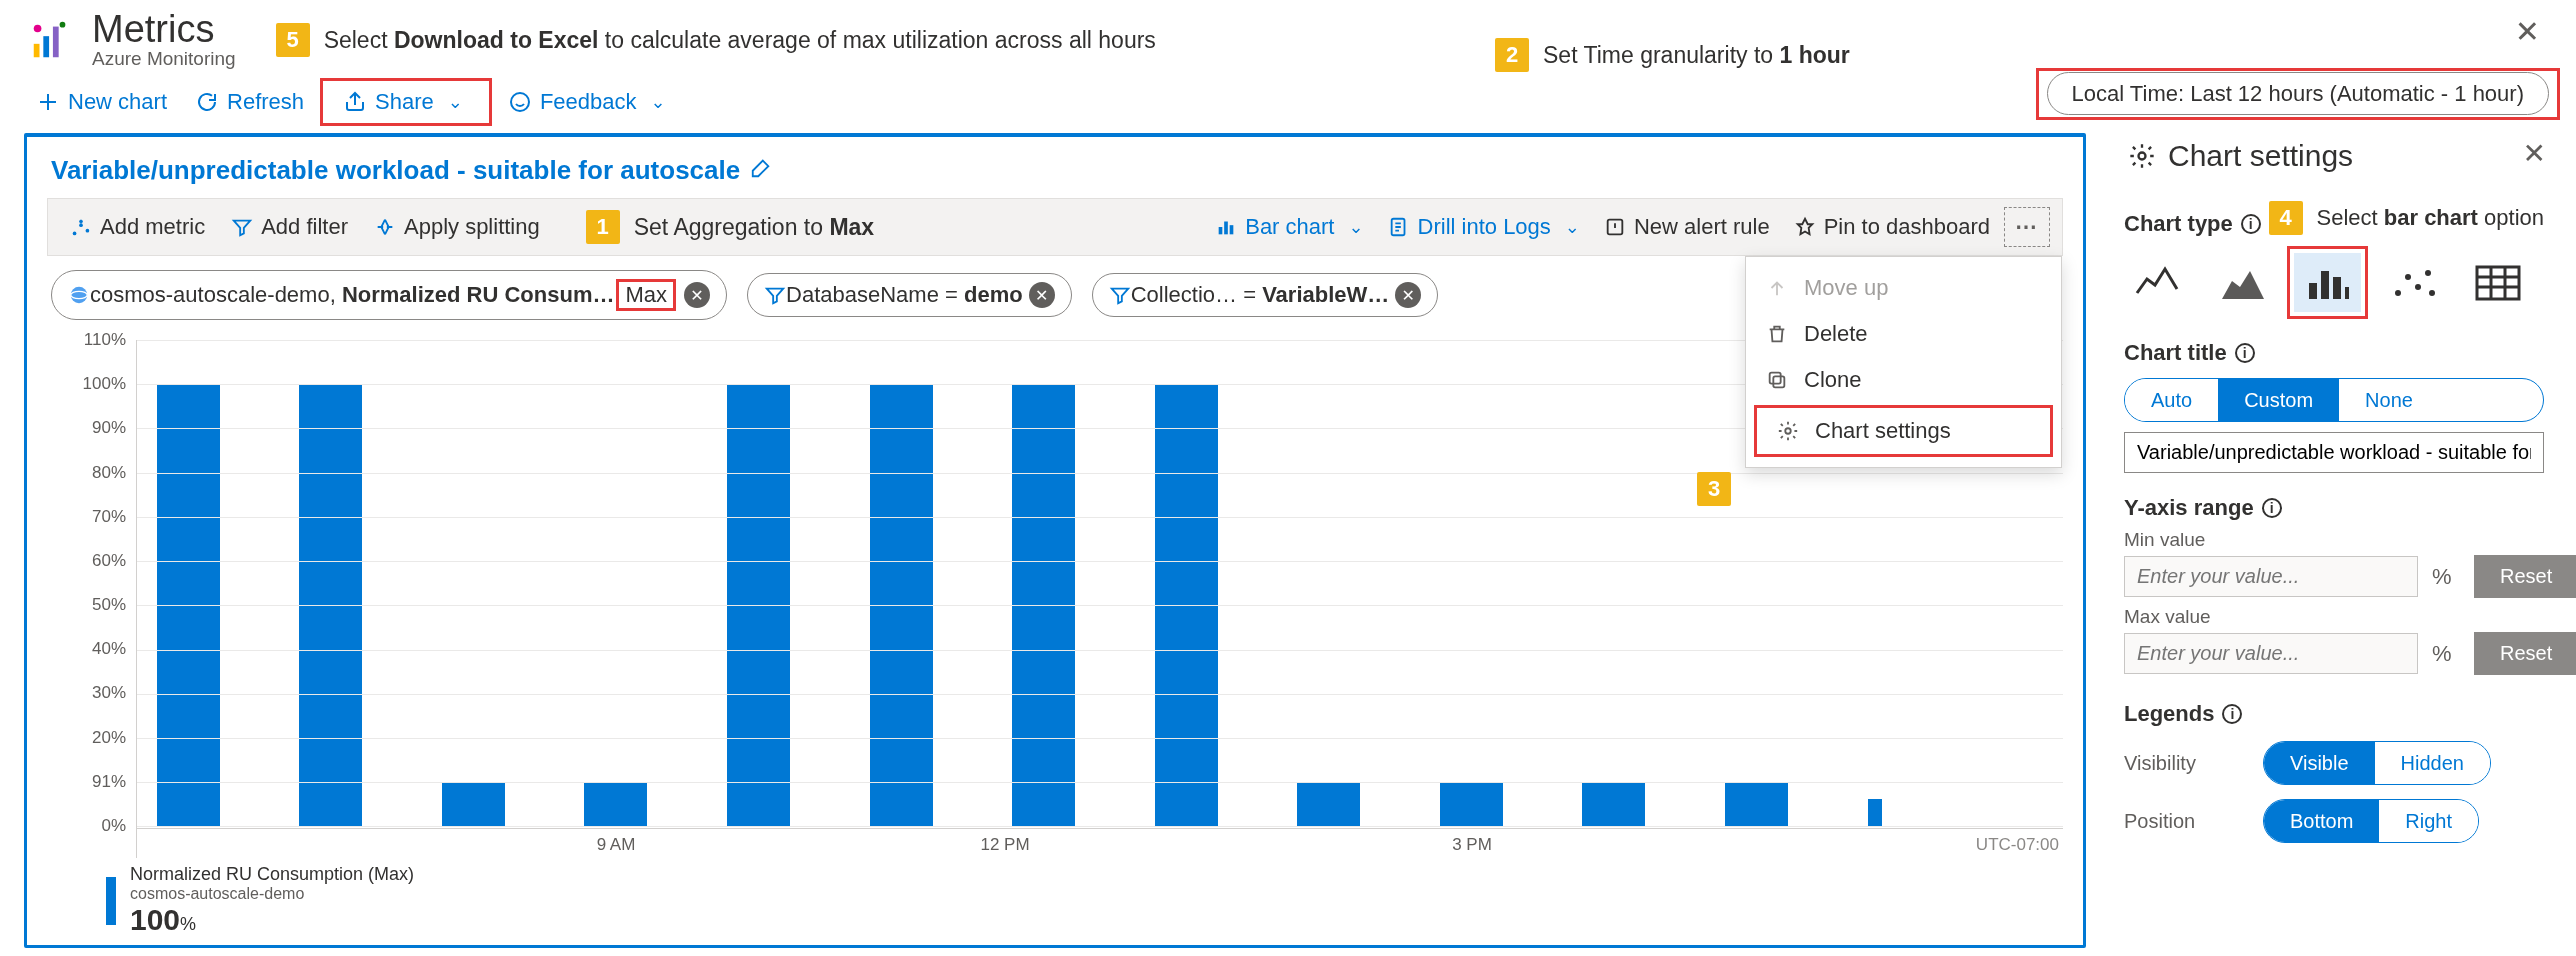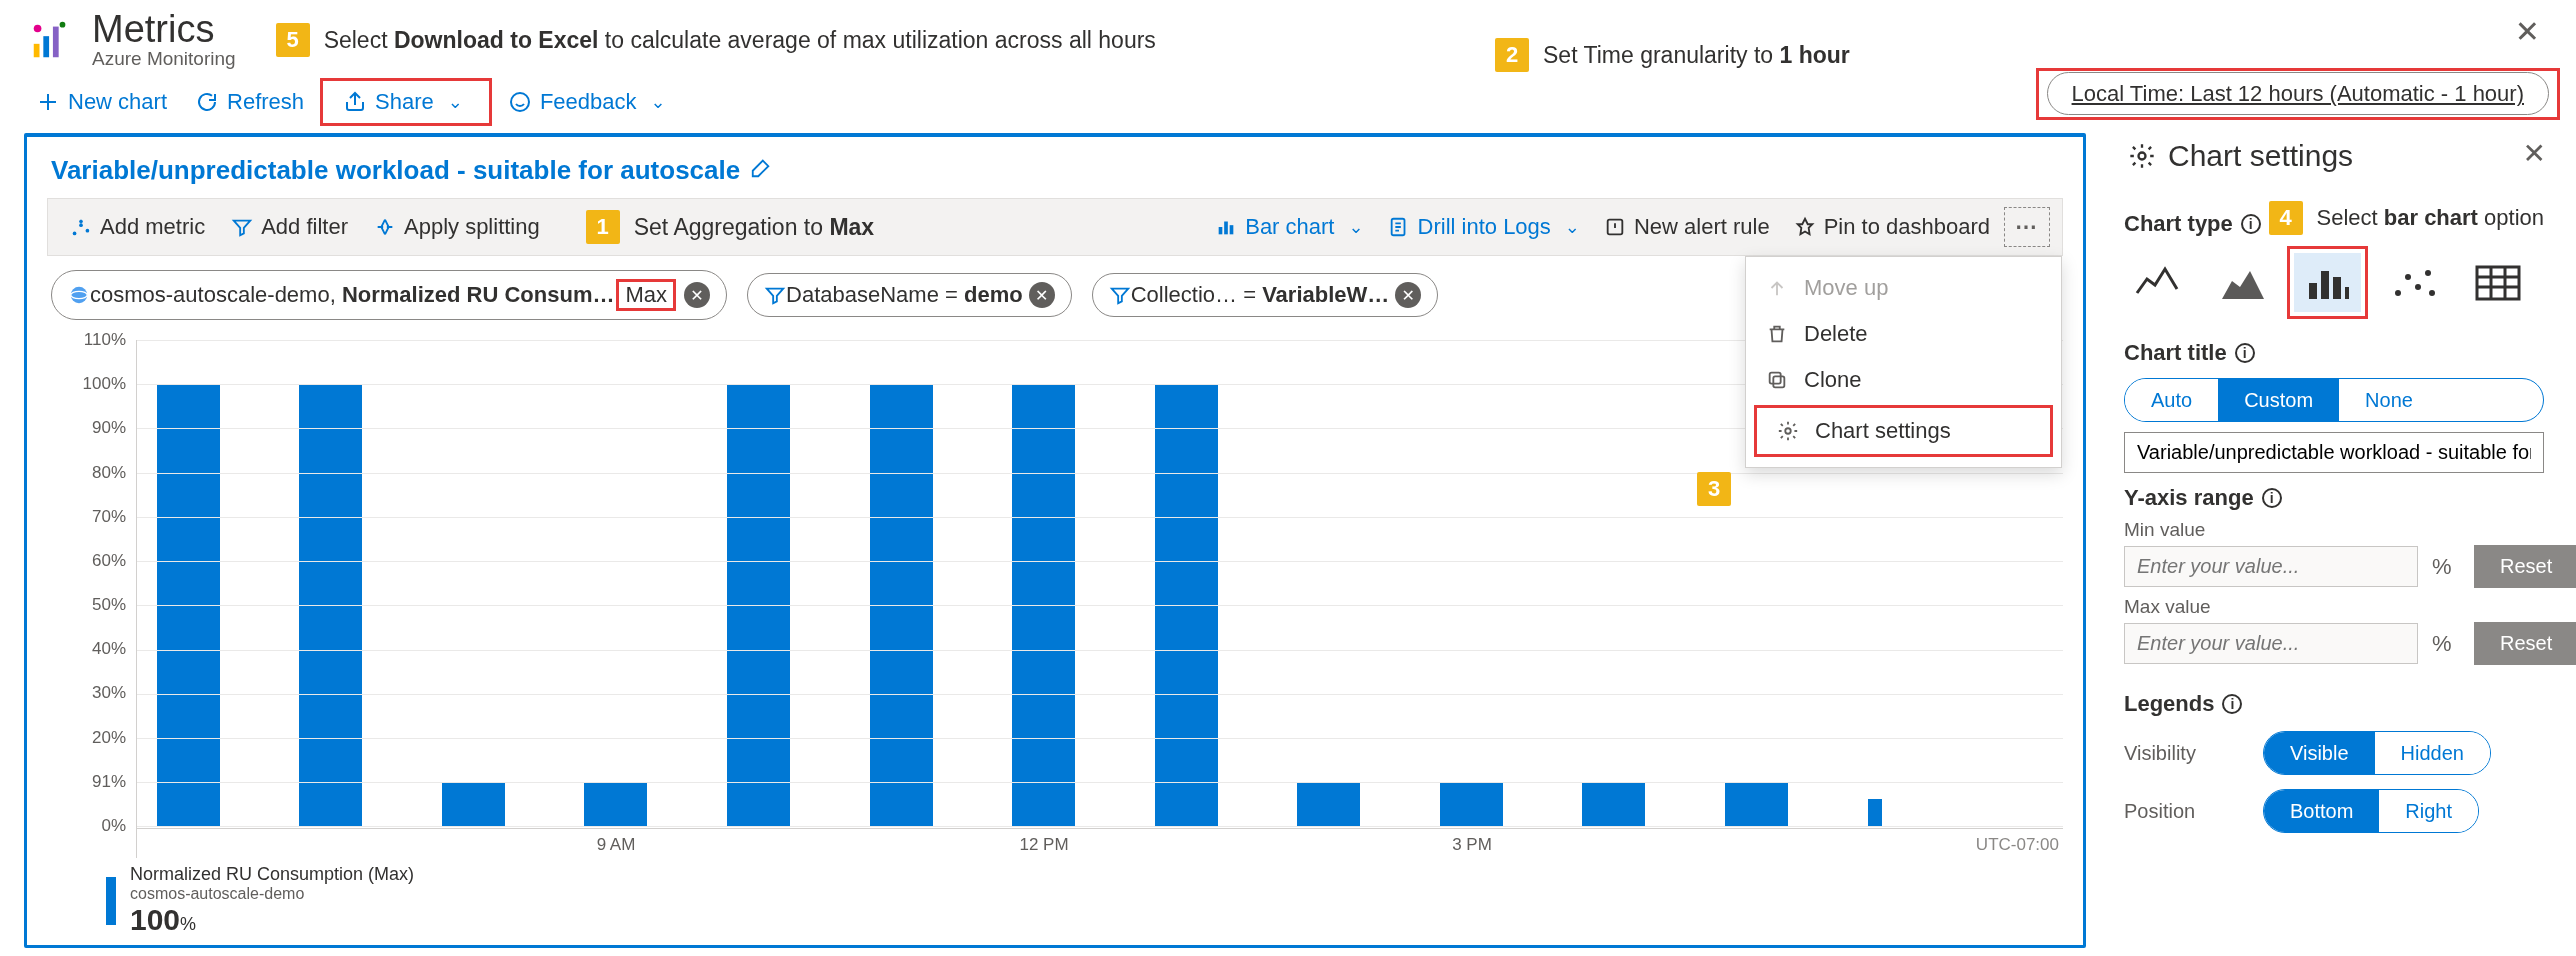--- a/index.html
+++ b/index.html
@@ -13,21 +13,21 @@
   .close-x { position: absolute; top: 14px; right: 36px; font-size: 30px; color: #605e5c; cursor: pointer; }
   .callout-badge { display:inline-flex; align-items:center; justify-content:center; width:34px; height:34px; background:#f2b616; color:#fff; font-weight:600; font-size:22px; border-radius:2px;}
   .callout-text { font-size: 23px; color: #323130; margin-left: 14px;}
   .callout-row { display:flex; align-items:center; }
   .header .callout-row.five { margin-left: 40px; }
   .header .callout-row.two { position: absolute; left: 1495px; top: 38px;}
   .toolbar { display:flex; align-items:center; gap: 4px; padding: 4px 24px 8px 24px; position: relative; height: 59px;}
   .tbtn { display:inline-flex; align-items:center; gap:8px; padding:6px 12px; color:#0078d4; font-size:22px; cursor:pointer; border-radius:4px; }
   .tbtn svg { width: 24px; height: 24px; }
   .share-outline { border: 3px solid #e63939; padding: 2px 14px 2px 8px;}
-  .time-pill { position:absolute; right:30px; top:4px; border:1px solid #8a8886; border-radius:28px; padding:8px 24px; font-size:22px; cursor:pointer;text-decoration:underline; }
+  .time-pill { position:absolute; right:30px; top:4px; border:1px solid #8a8886; border-radius:28px; padding:8px 24px; font-size:22px; cursor:pointer; }
   .time-outline { position:absolute; right:16px; top:-6px; border:3px solid #e63939; padding:10px 8px;}
   .main { display:flex; flex:1; gap: 30px; padding: 0 24px 8px 24px; overflow:hidden;}
   .chart-card { flex:1; border:3px solid #0078d4; border-top-width:4px; border-radius:2px; padding:12px 20px 8px 20px; display:flex; flex-direction:column; position:relative;}
   .chart-title-row { display:flex; align-items:center; gap:10px; padding:6px 0 12px 4px;}
   .chart-title { font-size:26px; font-weight:600; color:#0078d4;}
   .pencil { color:#0078d4;}
   .chart-toolbar { display:flex; align-items:center; gap:6px; background:#f3f2f1; border:1px solid #e1dfdd; padding:8px 12px; position:relative;}
   .ctbtn { display:inline-flex; align-items:center; gap:8px; padding:6px 10px; color:#323130; font-size:22px; cursor:pointer;}
   .ctbtn.blueish { color:#0078d4; }
   .ctbtn svg { width:22px; height:22px;}
@@ -309,21 +309,21 @@
               <div style="top: 81.8182%;">20%</div>
               <div style="top: 90.9091%;">91%</div>
               <div style="top: 100%;">0%</div>
             </div>
           <div style="height:32px;"></div>
         </div>
         <div class="plot" id="plot">
           <div class="xaxis" id="xaxis">
             <span class="tz">UTC-07:00</span>
           <span class="xtick" style="left: 479px;">9 AM</span>
-              <span class="xtick" style="left: 907px;">12 PM</span>
+              <span class="xtick" style="left: 868px;">12 PM</span>
               <span class="xtick" style="left: 1335px;">3 PM</span>
             </div>
         <div class="bar" style="left: 20px; width: 63px; height: calc(90.9091% - 29px);"></div>
             <div class="bar" style="left: 162px; width: 63px; height: calc(90.9091% - 29px);"></div>
             <div class="bar" style="left: 305px; width: 63px; height: calc(9.09091% - 2.9px);"></div>
             <div class="bar" style="left: 447px; width: 63px; height: calc(9.09091% - 2.9px);"></div>
             <div class="bar" style="left: 590px; width: 63px; height: calc(90.9091% - 29px);"></div>
             <div class="bar" style="left: 733px; width: 63px; height: calc(90.9091% - 29px);"></div>
             <div class="bar" style="left: 875px; width: 63px; height: calc(90.9091% - 29px);"></div>
             <div class="bar" style="left: 1018px; width: 63px; height: calc(90.9091% - 29px);"></div>
@@ -422,21 +422,21 @@
         </div>
       <div style="margin-top:12px;">
         <div class="seg">
           <button>Auto</button>
           <button class="active">Custom</button>
           <button>None</button>
         </div>
       </div>
       <input class="txt-input" value="Variable/unpredictable workload - suitable for aut" style="">
 
-      <div class="sec-label" style="margin-top:12px;">
+      <div class="sec-label" style="margin-top:22px;">
           <span>Y-axis range</span>
           <span class="info">i</span>
         </div>
       <div class="small-label">Min value</div>
       <div class="yrow">
         <input class="yinput" placeholder="Enter your value..." style="">
         <span class="pct">%</span>
         <button class="reset">Reset</button>
       </div>
       <div class="small-label">Max value</div>

